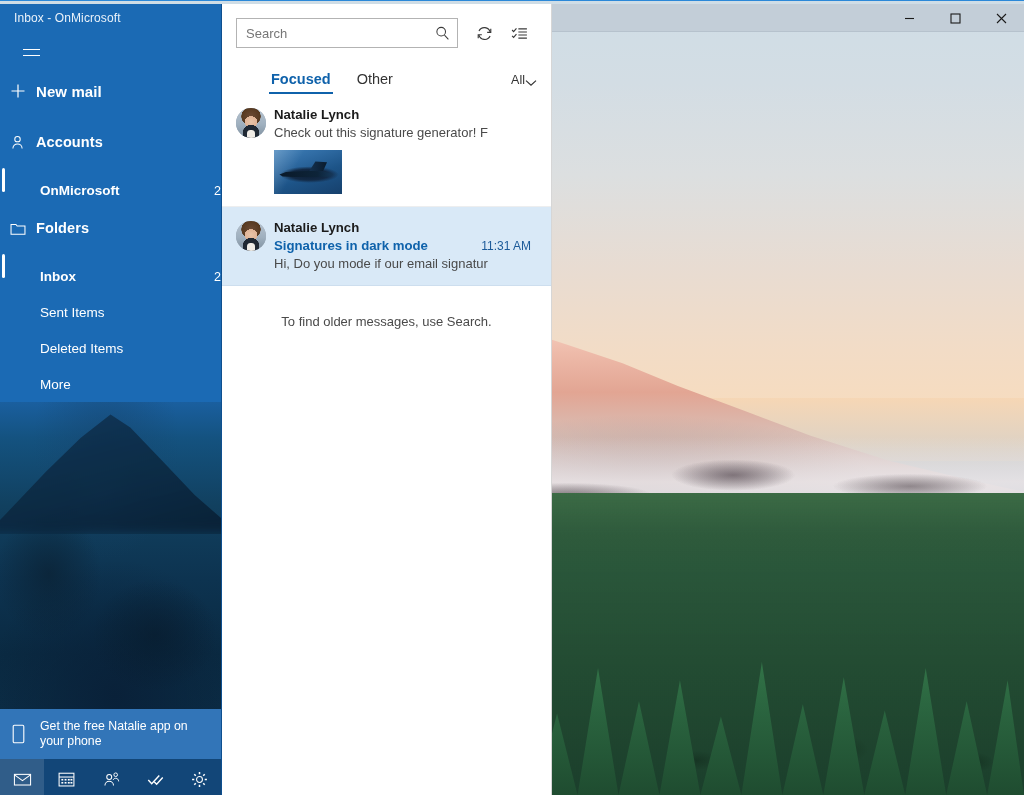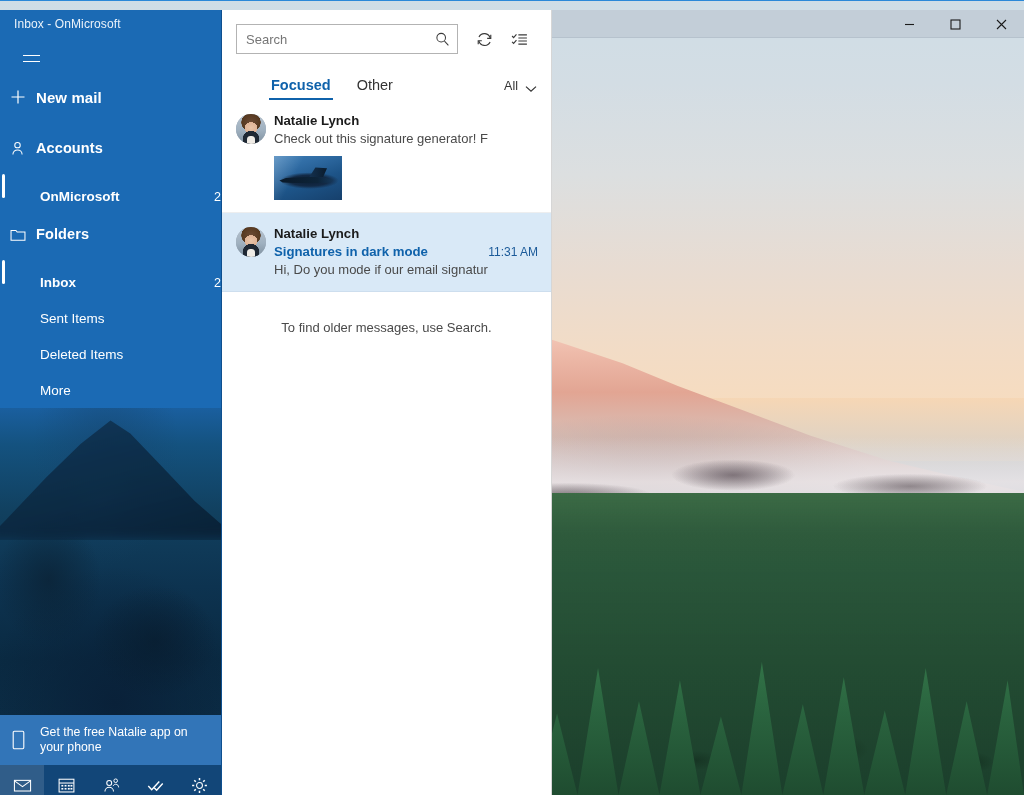--- a/index.html
+++ b/index.html
@@ -151,21 +151,21 @@
   }
   .trail {
     position: absolute; left: 2%; bottom: 0; width: 30%; height: 7%;
     background: linear-gradient(95deg, rgba(212,206,176,0.0), rgba(216,210,178,0.85) 40%, rgba(196,190,156,0.4));
     clip-path: polygon(0% 100%, 8% 62%, 38% 36%, 70% 24%, 96% 10%, 100% 30%, 72% 46%, 40% 62%, 14% 84%, 6% 100%);
     opacity: .8;
   }
 
   
   #window {
-    position: absolute; left: 0; top: 10px;
+    position: absolute; left: 0; top: 4px;
     width: 1024px; height: 563px;
     display: flex;
   }
   .win-frame-top {
     position: absolute; left: 0; top: 0; width: 1024px; height: 1px;
     background: #2b88d8;
   }
 
   
   #nav {
@@ -327,29 +327,29 @@
     padding: 0 2px 7px 2px; margin-right: 22px;
     cursor: pointer; position: relative;
   }
   .tab.active { color: #0f62ab; font-weight: bold; margin-left: 33px; }
   .tab.active::after {
     content:""; position:absolute; left: 0; right: 0; bottom: 0;
     height: 2px; background: #0f62ab;
   }
   .filter {
     margin-left: auto;
-    display: flex; align-items: flex-end; gap: 7px;
+    display: flex; align-items: flex-end; 
     padding-bottom: 7px; cursor: pointer;
   }
   .filter .ftxt { font-size: 12.5px; color: #333; }
 
   .msg {
     position: relative;
     display: flex;
-    padding: 12px 13px 12px 8px;
+    padding: 12px 20px 12px 8px;
     cursor: pointer;
     border-bottom: 1px solid #edeeef;
   }
   .msg.selected { background: #d9e9f7; border-bottom: 1px solid #cddeee; }
   .msg .avatar {
     flex: 0 0 30px; width: 30px; height: 30px; margin: 2px 8px 0 6px;
     border-radius: 50%; overflow: hidden; position: relative;
     background: #9aa6b4;
   }
   .av-face {

